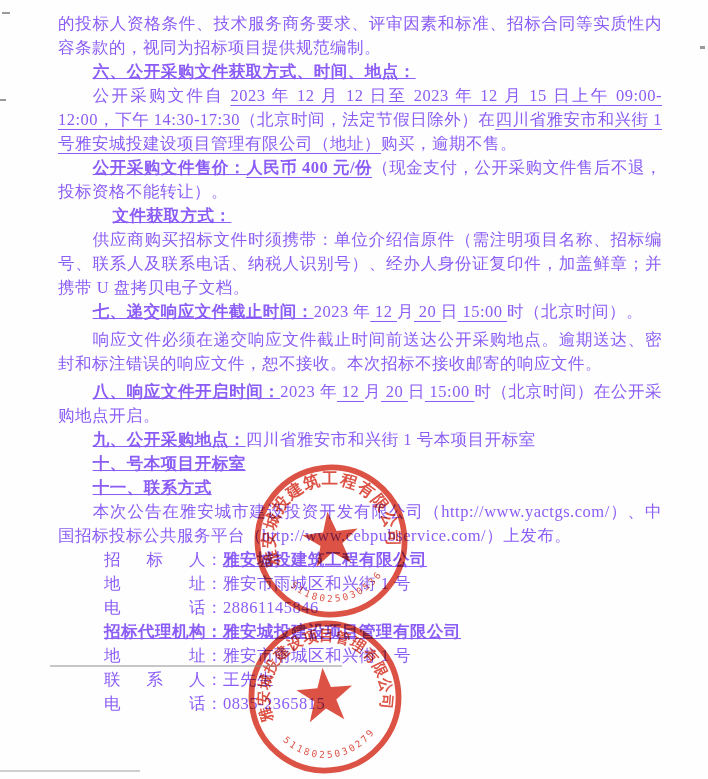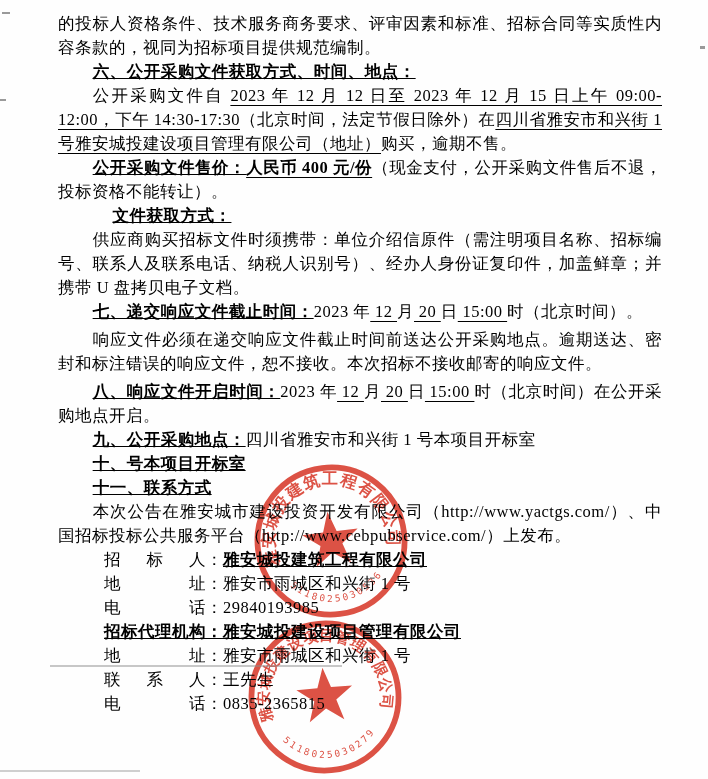--- a/index.html
+++ b/index.html
@@ -5,21 +5,21 @@
   * { margin: 0; padding: 0; box-sizing: border-box; }
   html, body { background: #e8e8e8; }
   .page {
     position: relative;
     width: 708px;
     height: 779px;
     margin: 0 auto;
     background: #fefefe;
     overflow: hidden;
     font-family: "Liberation Serif", "DejaVu Serif", serif;
-    color: #000000;
+    color: #8b5cf6;
     font-size: 16.5px;
     line-height: 24px;
     letter-spacing: 0.5px;
   }
   .content {
     position: absolute;
     left: 58px; right: 46px; top: 12px;
     text-align: justify;
   }
   p { margin: 0; }
@@ -87,21 +87,21 @@
 
     <p class="indent b">十一、联系方式</p>
 
     <p class="indent"><span>本次公告在雅安城市建设投资开发有限公司（</span><span>http://www.yactgs.com/</span><span>）、中国招标投标公共服务平台（</span><span>http://www.cebpubservice.com/</span><span>）上发布。</span></p>
 
     <div class="contact-row"><span class="clabel">招标人</span><span>：</span><span class="cvalue b">雅安城投建筑工程有限公司</span></div>
 
     <div class="contact-row"><span class="clabel">地址</span><span>：</span><span class="cvalue">雅安市雨城区和兴街 1 号</span></div>
 
 
-    <div class="contact-row"><span class="clabel">电话</span><span>：</span><span class="cvalue">29840193985</span></div>
+    <div class="contact-row"><span class="clabel">电话</span><span>：</span><span class="cvalue">28861145846</span></div>
 
     <div class="contact-row"><span class="clabel b">招标代理机构</span><span class="b">：</span><span class="cvalue b">雅安城投建设项目管理有限公司</span></div>
 
     <div class="contact-row"><span class="clabel">地址</span><span>：</span><span class="cvalue">雅安市雨城区和兴街 1 号</span></div>
 
     <div class="contact-row"><span class="clabel">联系人</span><span>：</span><span class="cvalue">王先生</span></div>
 
     <div class="contact-row"><span class="clabel">电话</span><span>：</span><span class="cvalue">0835-2365815</span></div>
 
   </div>

